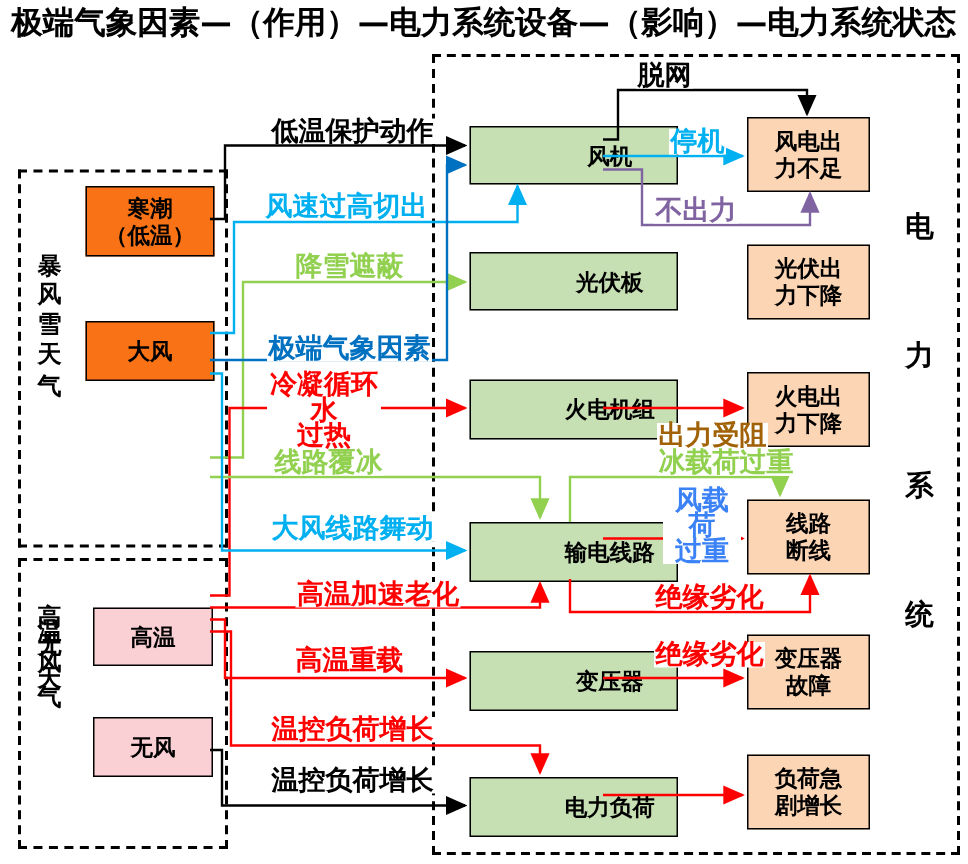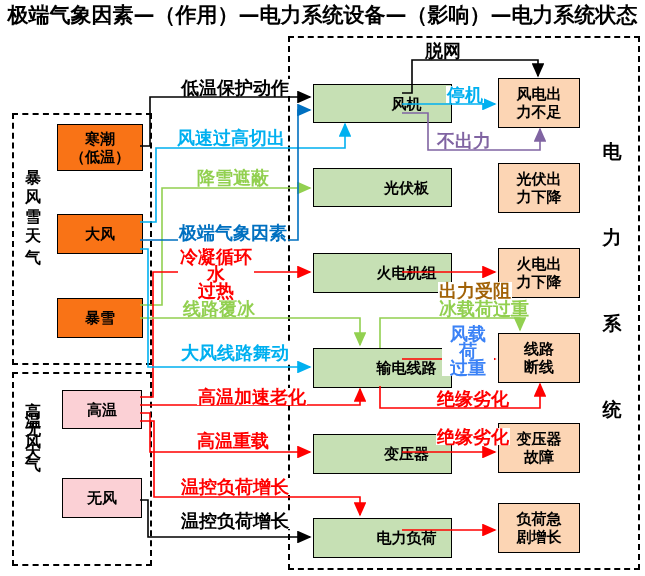--- a/index.html
+++ b/index.html
@@ -33,22 +33,21 @@
   <div class="dashed" style="left:12px;top:372px;width:136px;height:190px"></div>
   <div class="dashed" style="left:288px;top:36px;width:348px;height:530px"></div>
 
   <div class="vlabel" style="left:22px;top:156px;letter-spacing:20px">暴风雪天气</div>
   <div class="vlabel" style="left:22px;top:388px;letter-spacing:11px">高温无风天气</div>
   <div class="vlabel sys" style="left:600px;top:125px;letter-spacing:86px">电力系统</div>
 
   <div class="box wx" style="left:57px;top:124px;width:84px;height:45px">寒潮
 （低温）</div>
   <div class="box wx" style="left:57px;top:214px;width:84px;height:38px">大风</div>
-  <div class="box wx" style="left:57px;top:298px;width:84px;height:38px">暴雪</div>
-  <div class="box hot" style="left:62px;top:390px;width:78px;height:37px">高温</div>
+  <div class="box hot" style="left:62px;top:405px;width:78px;height:37px">高温</div>
   <div class="box hot" style="left:62px;top:478px;width:78px;height:38px">无风</div>
 
   <div class="box eq" style="left:313px;top:84px;width:89px;height:37px">风机</div>
   <div class="box eq" style="left:313px;top:168px;width:89px;height:37px">光伏板</div>
   <div class="box eq" style="left:313px;top:253px;width:89px;height:38px">火电机组</div>
   <div class="box eq" style="left:313px;top:348px;width:89px;height:38px">输电线路</div>
   <div class="box eq" style="left:313px;top:434px;width:89px;height:38px">变压器</div>
   <div class="box eq" style="left:313px;top:518px;width:89px;height:38px">电力负荷</div>
 
   <div class="box st" style="left:498px;top:78px;width:80px;height:48px">风电出

